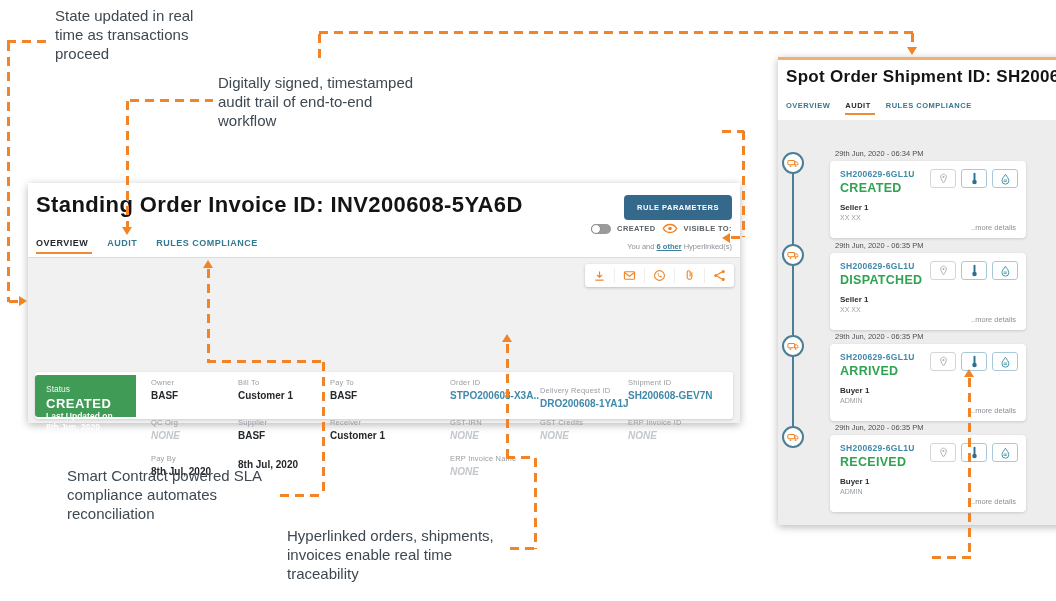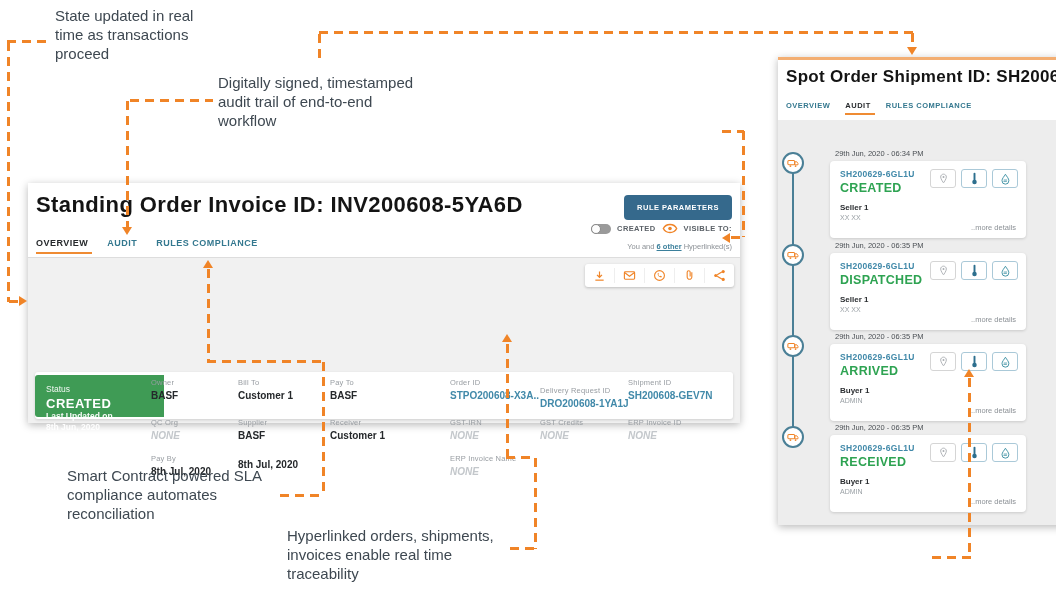--- a/index.html
+++ b/index.html
@@ -37,21 +37,21 @@
   .vis-row2{position:absolute;right:8px;top:59px;font-size:7.5px;color:#8c9196;white-space:nowrap;}
   .vis-link{color:#3a7f9b;font-weight:bold;text-decoration:underline;cursor:pointer;}
   .mp-divider{position:absolute;left:0;right:0;top:74px;height:1px;background:#ddd;}
   .mp-gray{position:absolute;left:0;right:0;top:75px;bottom:0;background:#f1f1f1;}
   .icon-bar{position:absolute;right:6px;top:6px;height:23px;background:#fff;border-radius:3px;
             box-shadow:0 1px 3px rgba(0,0,0,.22);display:flex;align-items:center;}
   .ib-item{padding:0 8px;display:flex;align-items:center;border-right:1px solid #eee;cursor:pointer;height:15px;}
   .ib-item:last-child{border-right:none;}
   .fields-card{position:absolute;left:7px;right:7px;top:114px;bottom:4px;background:#fff;border-radius:3px;
                box-shadow:0 1px 3px rgba(0,0,0,.15);}
-  .status-box{position:absolute;left:0;top:3px;bottom:2px;width:129px;background:#3f9b55;border-radius:3px 0 0 3px;
+  .status-box{position:absolute;left:0;top:3px;bottom:2px;width:101px;background:#3f9b55;border-radius:3px 0 0 3px;
               color:#fff;padding:9px 11px;box-sizing:border-box;}
   .gbl{font-size:8.5px;opacity:.92;}
   .gbv{font-size:13px;font-weight:800;letter-spacing:.5px;margin-top:2px;}
   .gblock{}
   .gdl{font-size:8.5px;font-weight:600;line-height:11px;opacity:.96;}
   .field{position:absolute;width:92px;}
   .flabel{font-size:7.5px;color:#989da2;letter-spacing:.2px;margin-bottom:3px;min-height:8px;}
   .fvalue{font-size:10px;font-weight:bold;color:#25282b;white-space:nowrap;}
   .fvalue.link{color:#4189a9;cursor:pointer;}
   .fvalue.none{color:#c3c7cb;font-style:italic;}

